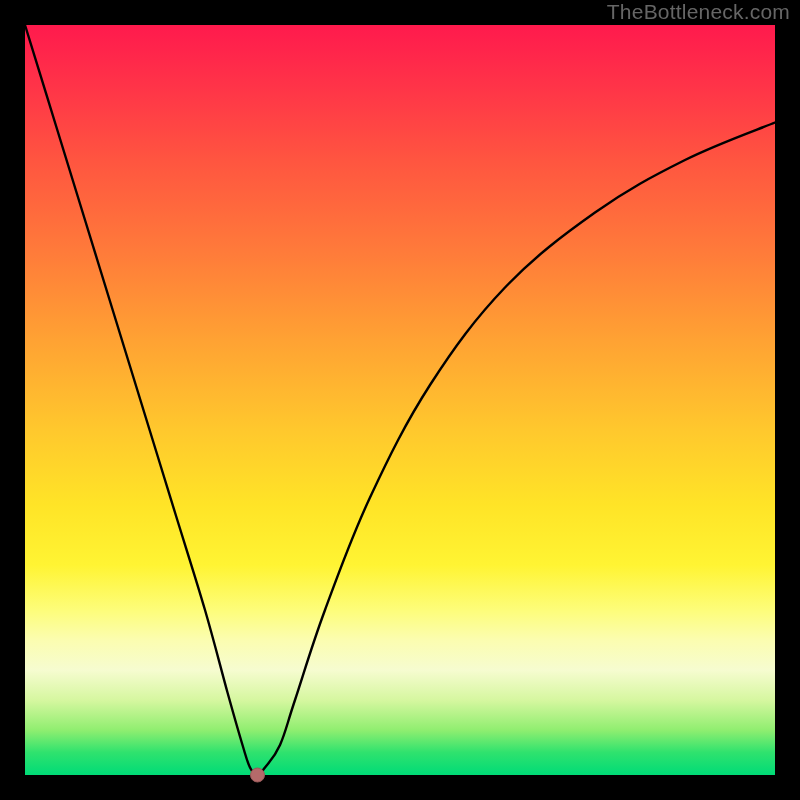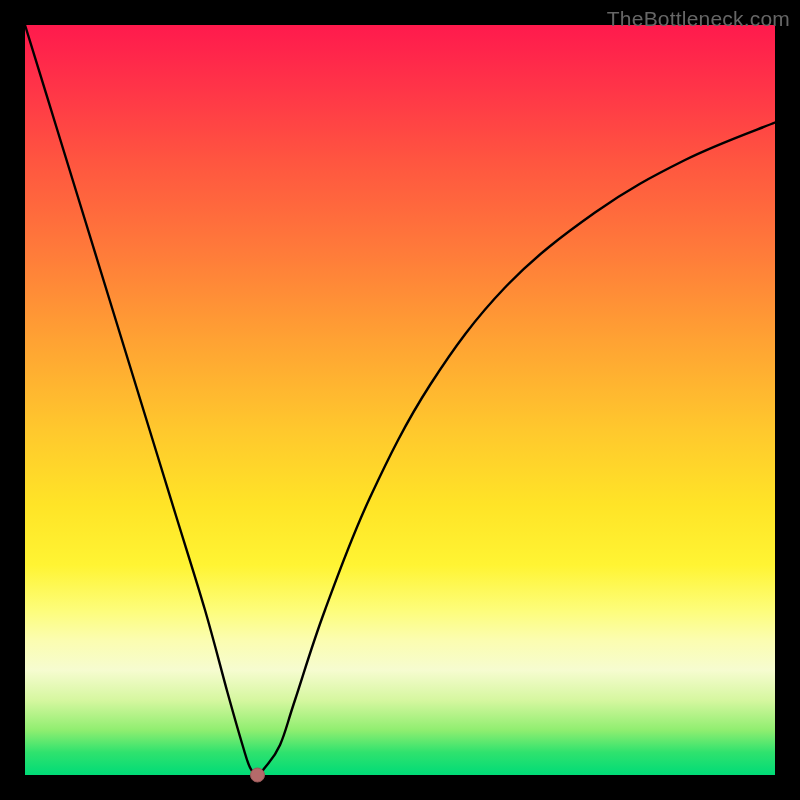--- a/index.html
+++ b/index.html
@@ -40,21 +40,21 @@
       #fbfdb0 82%,
       #f6fcd0 86%,
       #d6f7a0 90%,
       #90ee70 94%,
       #2fe26e 97%,
       #00db77 100%
     );
   }
   .watermark {
     position: absolute;
-    top: 7px;
+    top: 0;
     right: 10px;
     color: #666;
     font-size: 21px;
     letter-spacing: 0.2px;
     user-select: none;
   }
   svg.curve {
     position: absolute;
     left: 25px;
     top: 25px;

